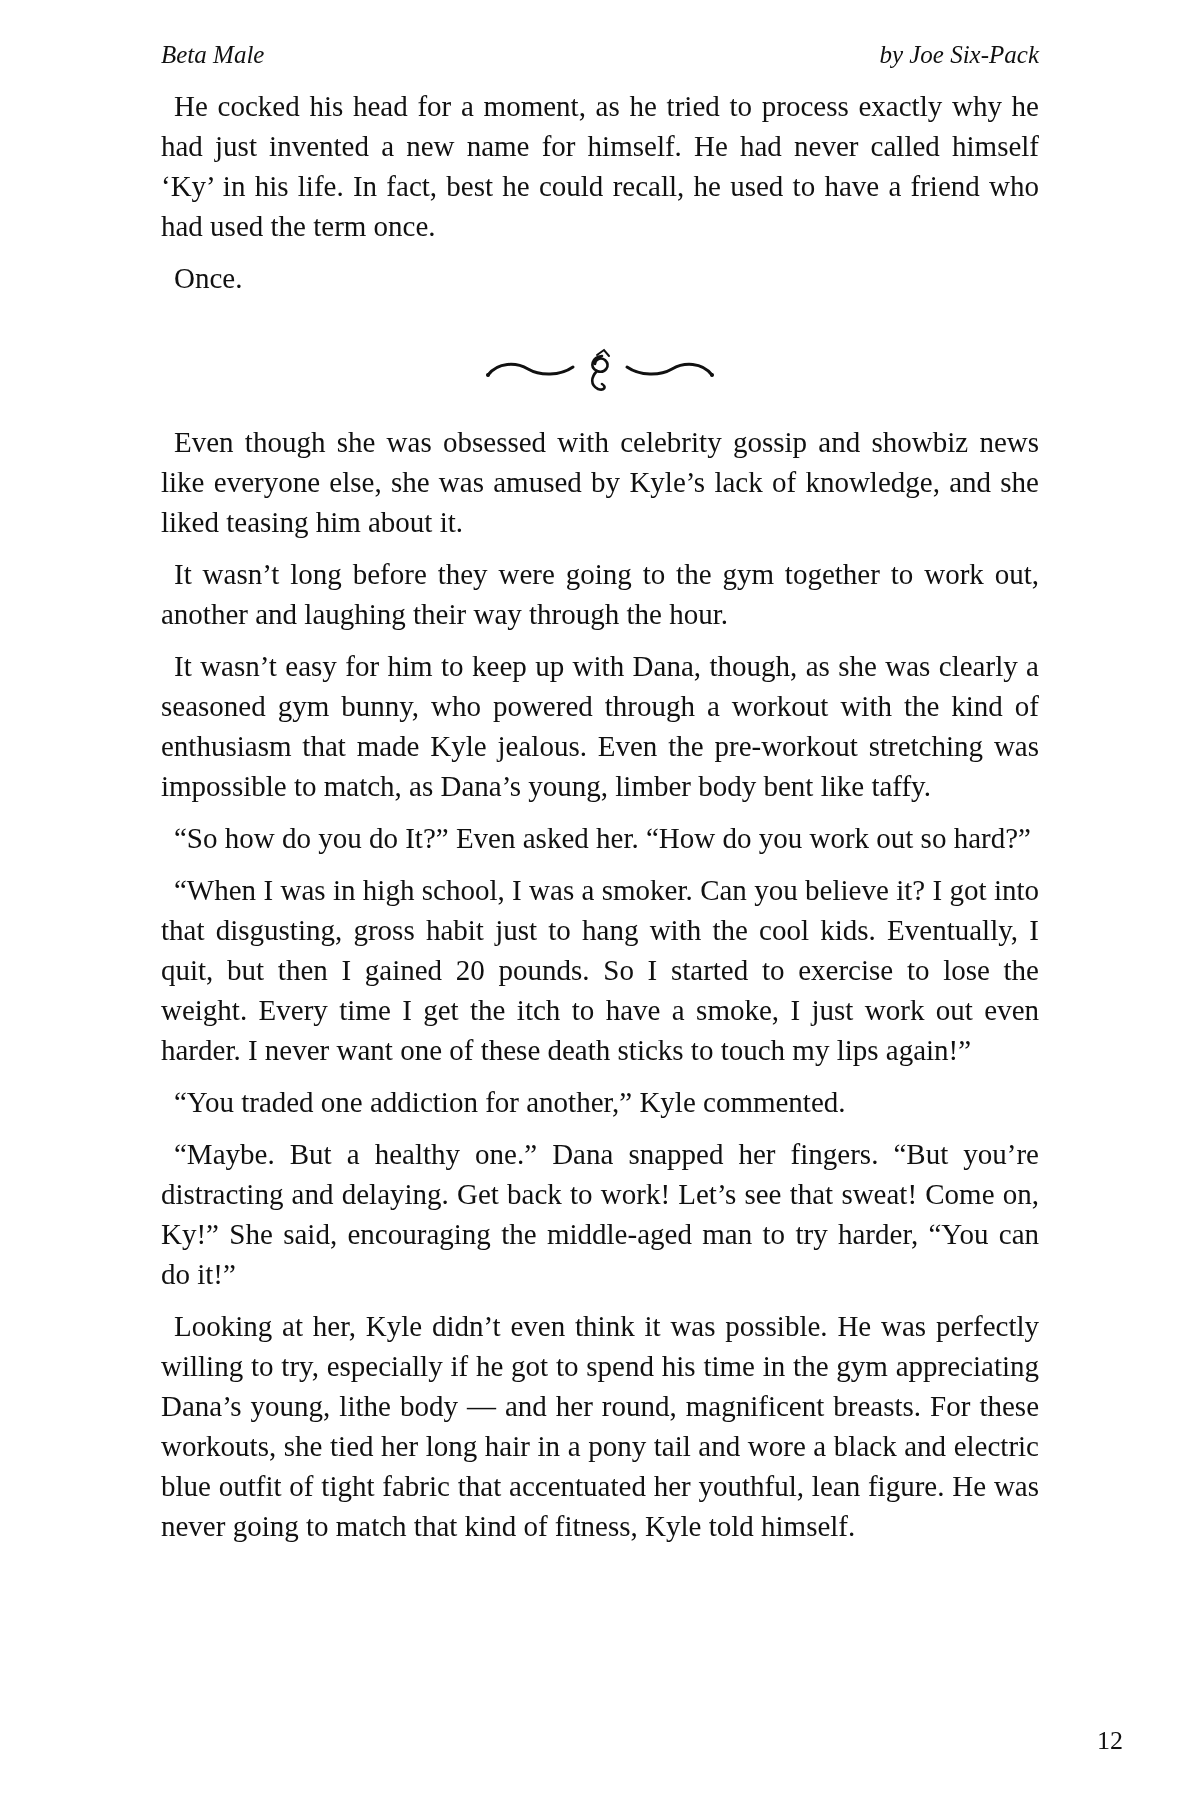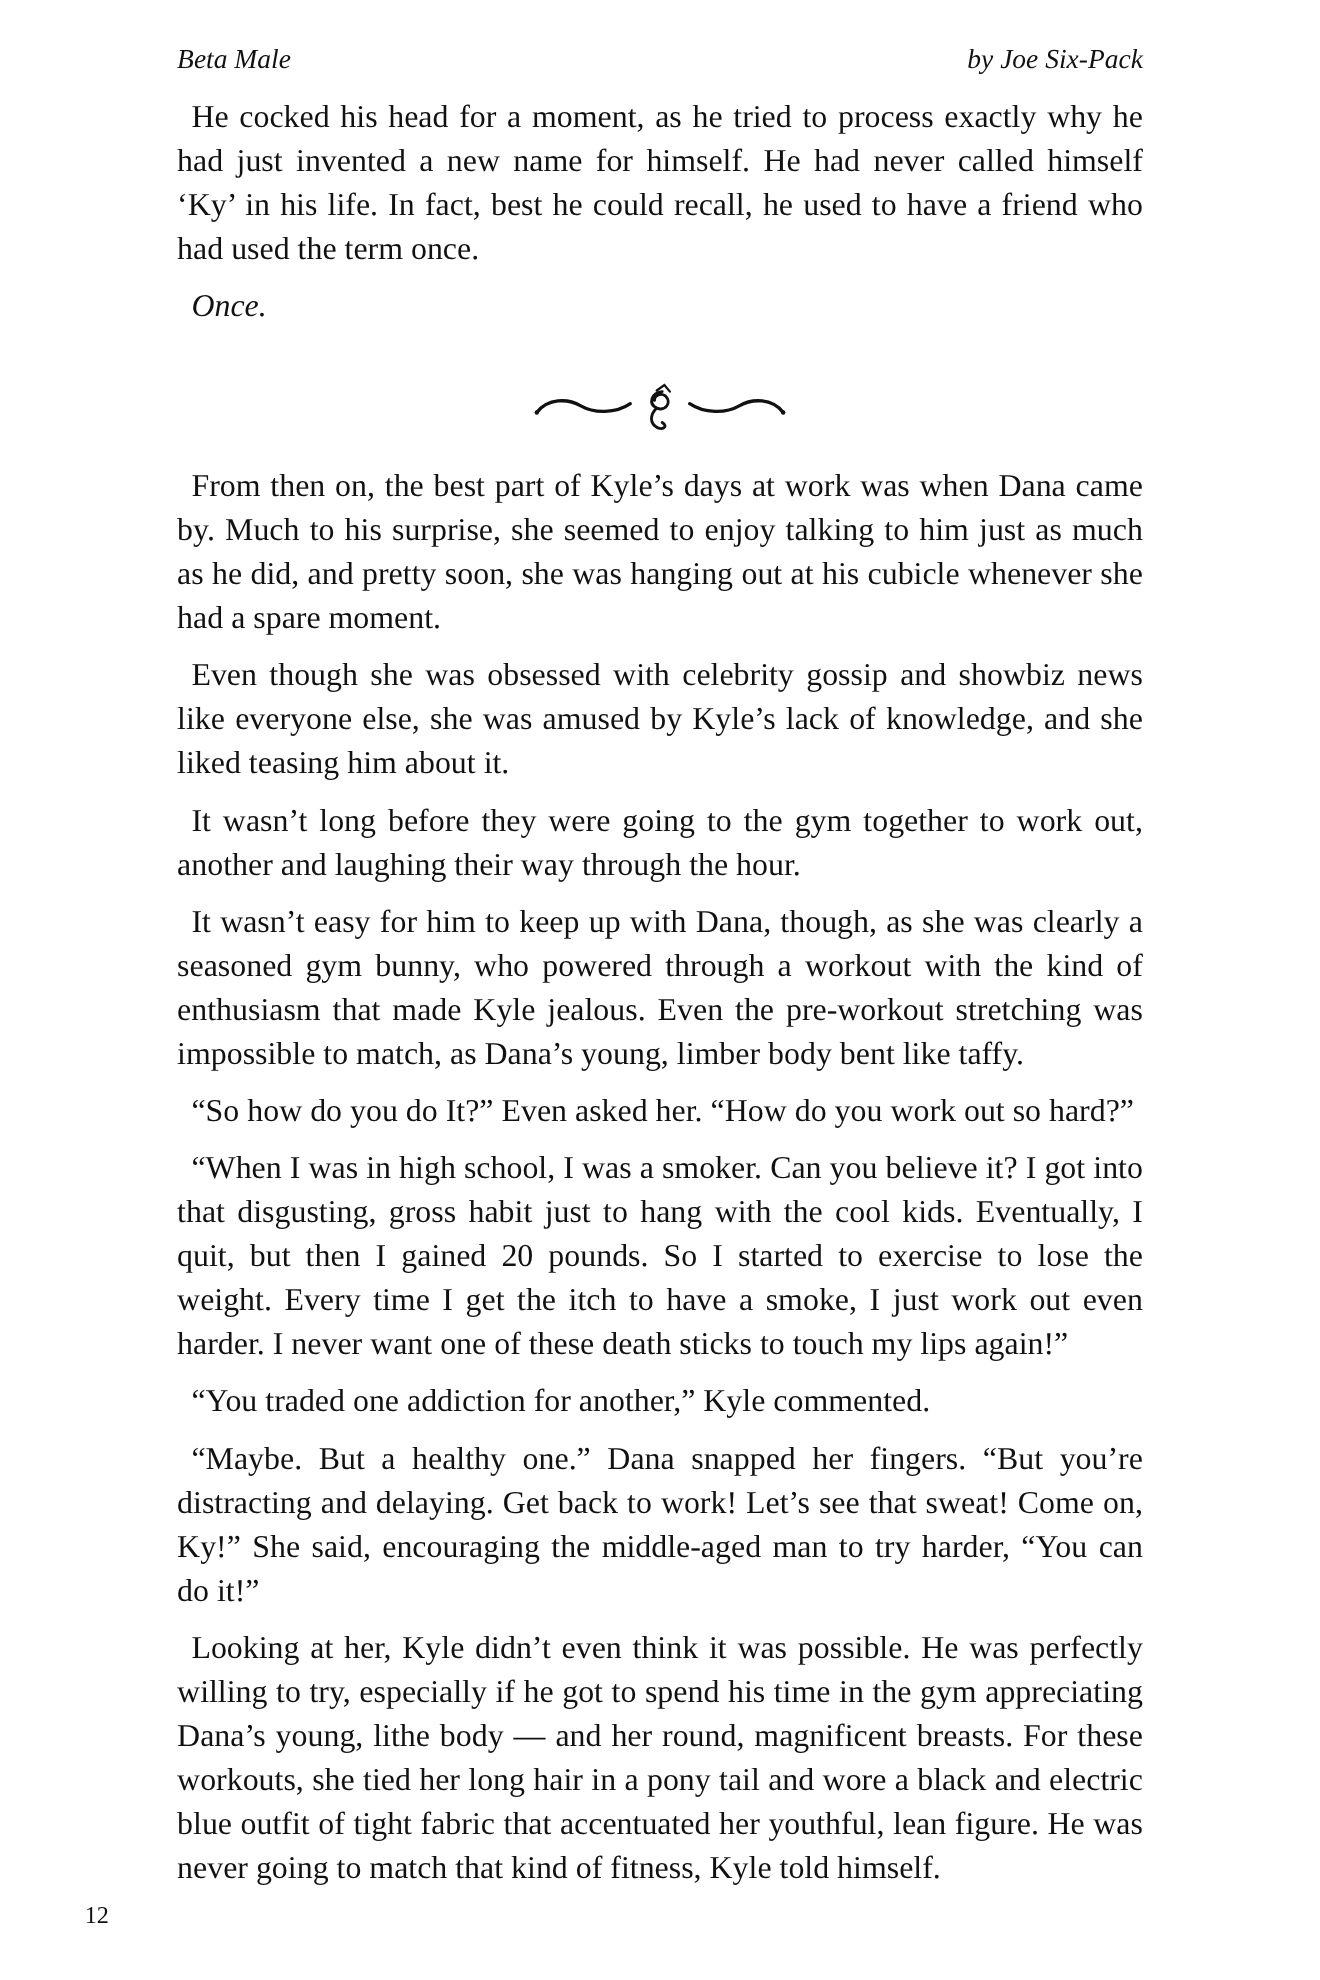--- a/index.html
+++ b/index.html
@@ -31,35 +31,34 @@
   .body-text {
     font-size: 29px;
     line-height: 40px;
     text-align: justify;
   }
   .para {
     margin: 12px 0 12px 0;
     text-indent: 13px;
   }
   .para.italic {
-    font-style: italic;
   }
   .divider {
     text-align: center;
     margin: 50px 0 30px 0;
     text-indent: 0;
     line-height: 0;
   }
   .page-footer {
     position: absolute;
     left: 0;
     right: 0;
     bottom: 44px;
-    text-align: left;
-    font-size: 22px;
+    text-align: right;
+    font-size: 26px;
     line-height: 30px;
   }
 </style>
 </head>
 <body>
 
 <div class="page">
 
   <div class="running-header">
     <span>Beta Male</span>
@@ -77,21 +76,20 @@
           <circle cx="8" cy="27" r="2" fill="#111111" stroke="none"></circle>
           <path stroke-width="3" d="M232 27 C 222 14, 204 14, 192 21 C 180 28, 160 28, 147 19"></path>
           <circle cx="232" cy="27" r="2" fill="#111111" stroke="none"></circle>
           <path stroke-width="2.6" d="M122 8 C 112 9, 109 19, 117 23 C 125 26, 131 18, 125 12 C 121 9, 115 11, 115 16"></path>
           <path stroke-width="2.6" d="M117 23 C 111 29, 110 37, 118 41 C 124 43, 127 39, 122 36"></path>
           <path stroke-width="2" d="M117 7 L 124 2 L 129 8"></path>
         </g>
       </svg>
     </div>
 
-    <p class="para">From then on, the best part of Kyle’s days at work was when Dana came by. Much to his surprise, she seemed to enjoy talking to him just as much as he did, and pretty soon, she was hanging out at his cubicle whenever she had a spare moment.</p>
     <p class="para">Even though she was obsessed with celebrity gossip and showbiz news like everyone else, she was amused by Kyle’s lack of knowledge, and she liked teasing him about it.</p>
     <p class="para">It wasn’t long before they were going to the gym together to work out, another and laughing their way through the hour.</p>
     <p class="para">It wasn’t easy for him to keep up with Dana, though, as she was clearly a seasoned gym bunny, who powered through a workout with the kind of enthusiasm that made Kyle jealous. Even the pre-workout stretching was impossible to match, as Dana’s young, limber body bent like taffy.</p>
     <p class="para">“So how do you do It?” Even asked her. “How do you work out so hard?”</p>
     <p class="para">“When I was in high school, I was a smoker. Can you believe it? I got into that disgusting, gross habit just to hang with the cool kids. Eventually, I quit, but then I gained 20 pounds. So I started to exercise to lose the weight. Every time I get the itch to have a smoke, I just work out even harder. I never want one of these death sticks to touch my lips again!”</p>
     <p class="para">“You traded one addiction for another,” Kyle commented.</p>
     <p class="para">“Maybe. But a healthy one.” Dana snapped her fingers. “But you’re distracting and delaying. Get back to work! Let’s see that sweat! Come on, Ky!” She said, encouraging the middle-aged man to try harder, “You can do it!”</p>
     <p class="para">Looking at her, Kyle didn’t even think it was possible. He was perfectly willing to try, especially if he got to spend his time in the gym appreciating Dana’s young, lithe body — and her round, magnificent breasts. For these workouts, she tied her long hair in a pony tail and wore a black and electric blue outfit of tight fabric that accentuated her youthful, lean figure. He was never going to match that kind of fitness, Kyle told himself.</p>
   </div>
 

